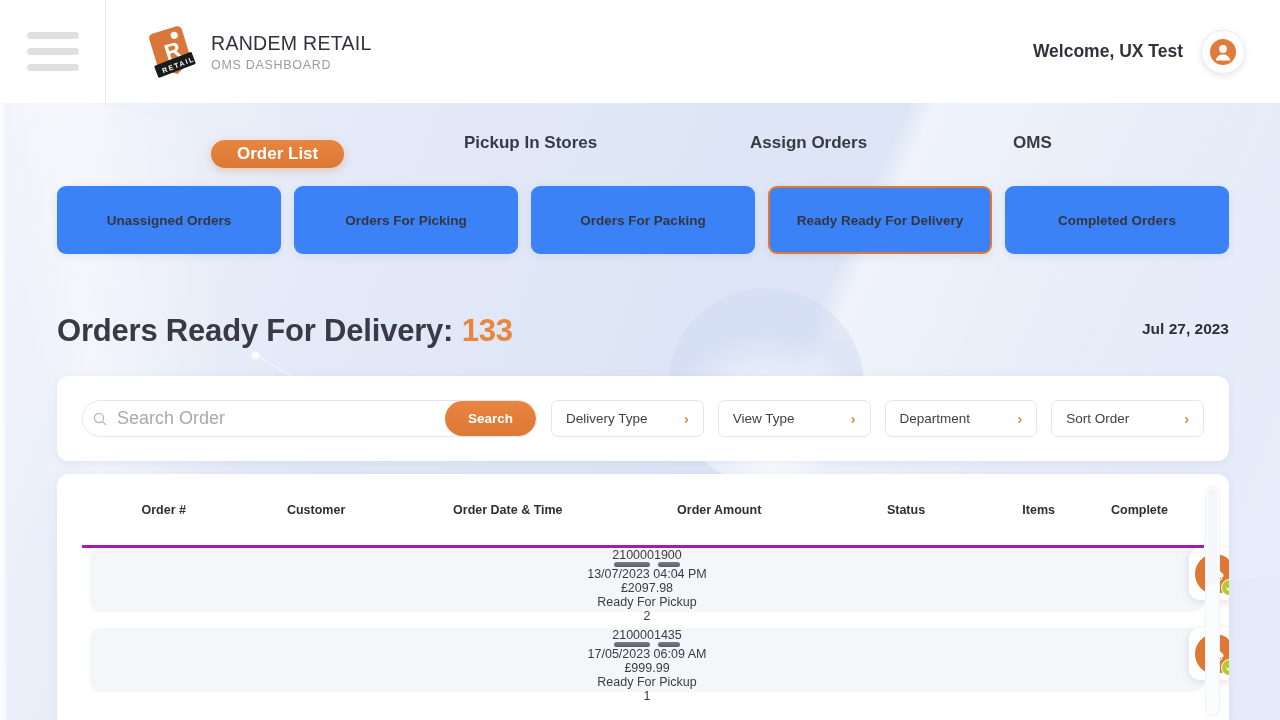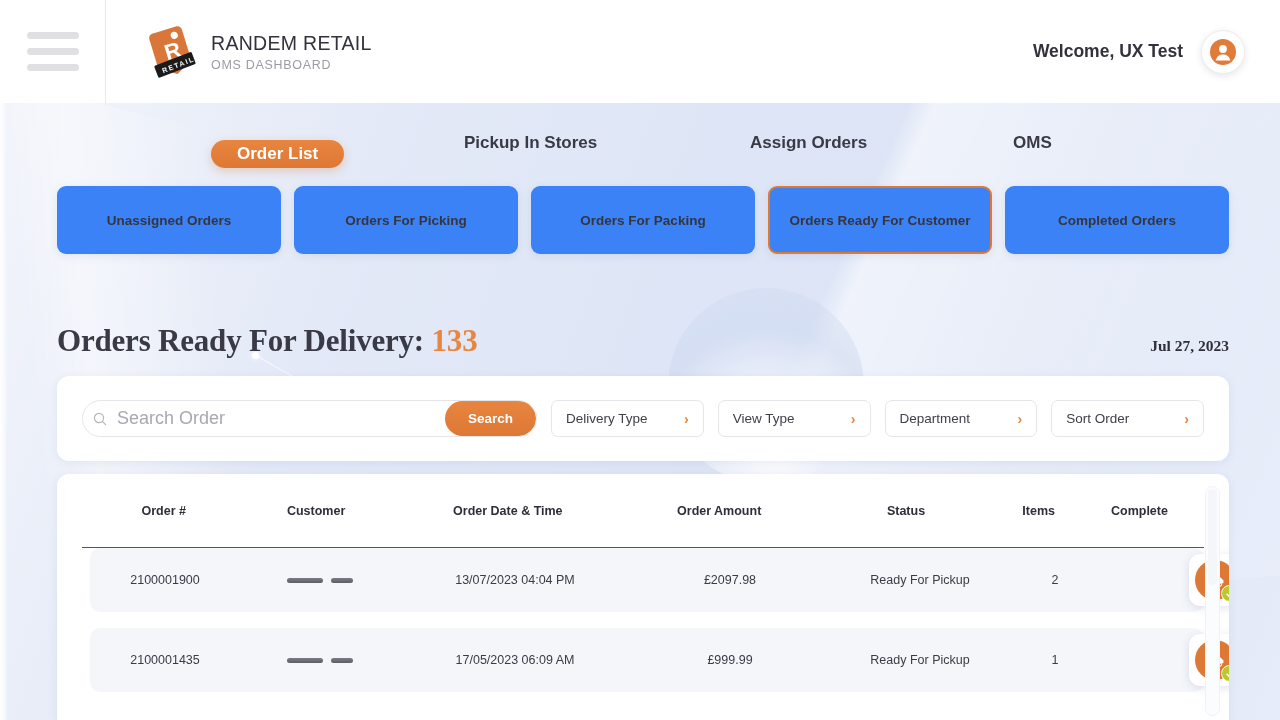--- a/index.html
+++ b/index.html
@@ -154,25 +154,24 @@
     box-shadow: 0 2px 8px rgba(70,90,140,.10);
     border: 2px solid transparent;
     cursor: pointer;
     text-align: center;
   }
   .subtab.active { border-color: #dd7835; }
 
   
   .title-row {
     position: absolute;
-    left: 57px; top: 323px;
+    left: 57px; top: 313px;
     width: 1172px;
-    display: flex; align-items: flex-end; justify-content: space-between;
+    display: flex; align-items: center; justify-content: space-between;
     z-index: 3;
-    font-family: Liberation Serif, serif;
   }
   .page-title {
     font-size: 31px; font-weight: 700; color: #3a3a46;
     letter-spacing: -.2px;
   }
   .page-title .count { color: #e8853f; }
   .page-date {
     font-size: 15.5px; font-weight: 700; color: #2f2f3a;
     padding-bottom: 4px;
   }
@@ -245,21 +244,21 @@
     border-radius: 12px 12px 0 0;
     box-shadow: 0 2px 10px rgba(70,90,140,.09);
     z-index: 3;
     overflow: hidden;
   }
   .thead {
     display: flex;
     padding: 0 8px;
     height: 74px;
     align-items: center;
-    border-bottom: 1px solid #a21caf;
+    border-bottom: 3px solid #a21caf;
     margin: 0 25px;
   }
   .thead > div {
     font-size: 12.5px; font-weight: 700; color: #2f2f3a;
     text-align: center;
   }
   .c-order   { width: 150px; }
   .c-cust    { width: 160px; }
   .c-date    { width: 230px; }
   .c-amount  { width: 200px; }
@@ -268,20 +267,21 @@
   .c-complete{ width: 115px; }
 
   .trow {
     display: flex;
     align-items: center;
     margin: 0 25px 0 33px;
     height: 64px;
     background: #f5f6fa;
     border-radius: 10px;
     position: relative;
+    flex-direction: column;
   }
   .trow + .trow { margin-top: 16px; }
   .trow > div {
     font-size: 12.5px; color: #3b3b46;
     text-align: center;
   }
   .redact { display: flex; align-items: center; justify-content: center; gap: 8px; }
   .redact i {
     display: block; height: 5px; border-radius: 3px;
     background: linear-gradient(180deg,#7c7c85,#5d5d66);
@@ -387,21 +387,21 @@
     <div class="main-tab active" style="left:211px;">Order List</div>
     <div class="main-tab" style="left:464px;">Pickup In Stores</div>
     <div class="main-tab" style="left:750px;">Assign Orders</div>
     <div class="main-tab" style="left:1013px;">OMS</div>
   </div>
 
   <div class="subtabs">
     <div class="subtab">Unassigned Orders</div>
     <div class="subtab">Orders For Picking</div>
     <div class="subtab">Orders For Packing</div>
-    <div class="subtab active">Orders Ready For Customer</div>
+    <div class="subtab active">Ready Ready For Delivery</div>
     <div class="subtab">Completed Orders</div>
   </div>
 
   <div class="title-row">
     <div class="page-title">
       <span>Orders Ready For Delivery:</span>
       <span class="count">133</span>
     </div>
     <div class="page-date">Jul 27, 2023</div>
   </div>

